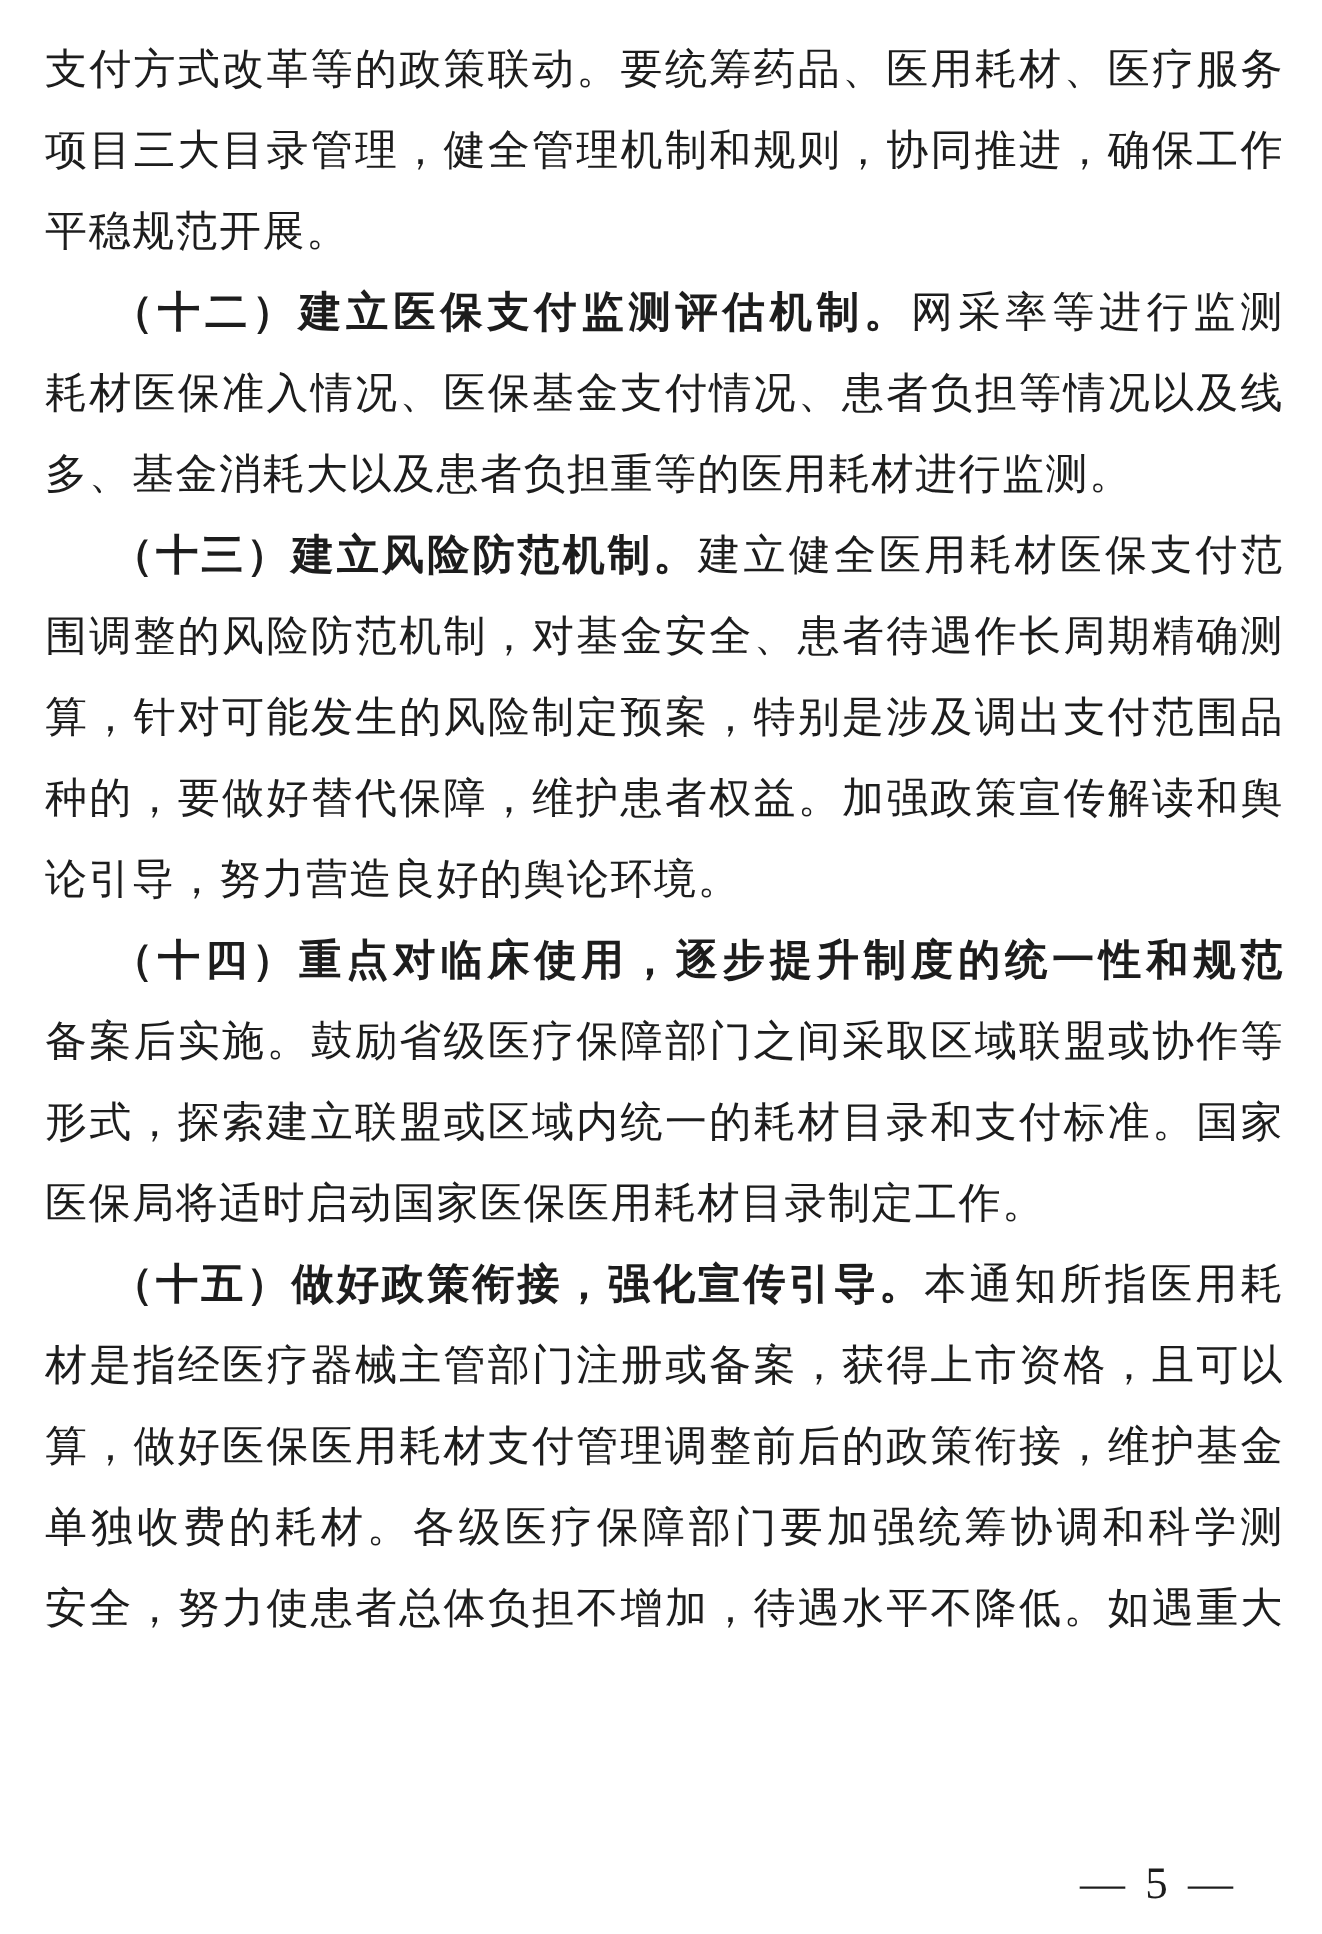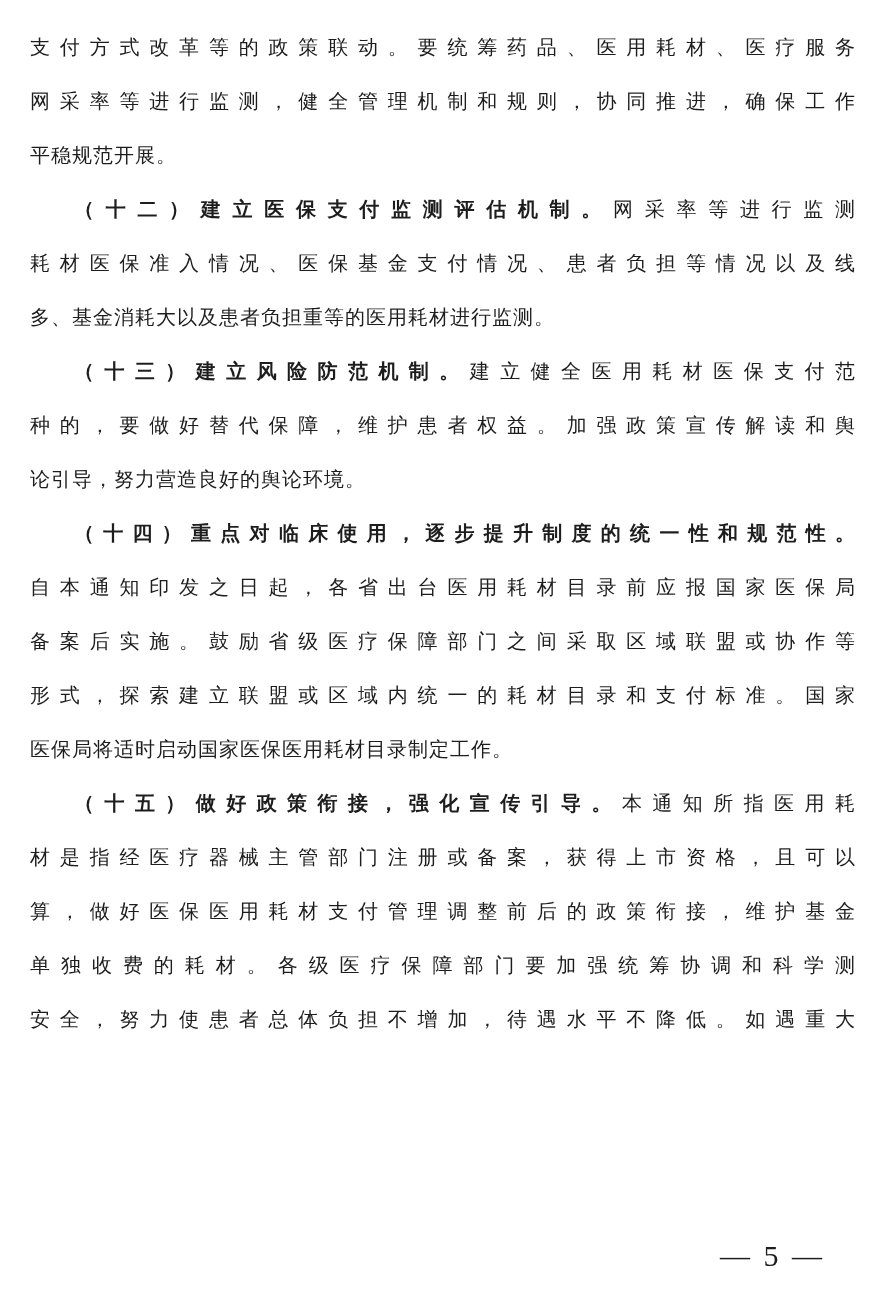--- a/index.html
+++ b/index.html
@@ -24,21 +24,21 @@
   }
   .text-body {
     position: absolute;
     left: 30px;
     top: 20px;
     width: 826px;
   }
   .line {
     height: 54px;
     line-height: 54px;
-    font-size: 20px;
+    font-size: 28px;
     letter-spacing: 1px;
     color: #1d1d1d;
     overflow: hidden;
   }
   .line.justify {
     text-align: justify;
     text-align-last: justify;
   }
   .line.indent {
     padding-left: 44px;
@@ -58,30 +58,31 @@
     color: #1d1d1d;
     font-weight: 400;
   }
 </style>
 </head>
 <body>
 
 <div class="page">
   <div class="text-body" id="text-body">
       <div class="line justify"><span class="seg">支付方式改革等的政策联动。要统筹药品、医用耗材、医疗服务</span></div>
-      <div class="line justify"><span class="seg">网采率等进行监测，健全管理机制和规则，协同推进，确保工作</span></div>
+      <div class="line justify"><span class="seg">项目三大目录管理，健全管理机制和规则，协同推进，确保工作</span></div>
       <div class="line"><span class="seg">平稳规范开展。</span></div>
       <div class="line justify indent"><span class="seg bold">（十二）建立医保支付监测评估机制。</span><span class="seg">网采率等进行监测</span></div>
       <div class="line justify"><span class="seg">耗材医保准入情况、医保基金支付情况、患者负担等情况以及线</span></div>
       <div class="line"><span class="seg">多、基金消耗大以及患者负担重等的医用耗材进行监测。</span></div>
       <div class="line justify indent"><span class="seg bold">（十三）建立风险防范机制。</span><span class="seg">建立健全医用耗材医保支付范</span></div>
+      <div class="line justify"><span class="seg">围调整的风险防范机制，对基金安全、患者待遇作长周期精确测</span></div>
+      <div class="line justify"><span class="seg">算，针对可能发生的风险制定预案，特别是涉及调出支付范围品</span></div>
       <div class="line justify"><span class="seg">种的，要做好替代保障，维护患者权益。加强政策宣传解读和舆</span></div>
       <div class="line"><span class="seg">论引导，努力营造良好的舆论环境。</span></div>
       <div class="line justify indent"><span class="seg bold">（十四）重点对临床使用，逐步提升制度的统一性和规范性。</span></div>
-      <div class="line justify"><span class="seg">自本通知印发之日起，各省出台医用耗材目录前应报国家医保局</span></div>
       <div class="line justify"><span class="seg">备案后实施。鼓励省级医疗保障部门之间采取区域联盟或协作等</span></div>
       <div class="line justify"><span class="seg">形式，探索建立联盟或区域内统一的耗材目录和支付标准。国家</span></div>
       <div class="line"><span class="seg">医保局将适时启动国家医保医用耗材目录制定工作。</span></div>
       <div class="line justify indent"><span class="seg bold">（十五）做好政策衔接，强化宣传引导。</span><span class="seg">本通知所指医用耗</span></div>
       <div class="line justify"><span class="seg">材是指经医疗器械主管部门注册或备案，获得上市资格，且可以</span></div>
       <div class="line justify"><span class="seg">算，做好医保医用耗材支付管理调整前后的政策衔接，维护基金</span></div>
       <div class="line justify"><span class="seg">单独收费的耗材。各级医疗保障部门要加强统筹协调和科学测</span></div>
       <div class="line justify"><span class="seg">安全，努力使患者总体负担不增加，待遇水平不降低。如遇重大</span></div>
     </div>
   <div class="footer">

